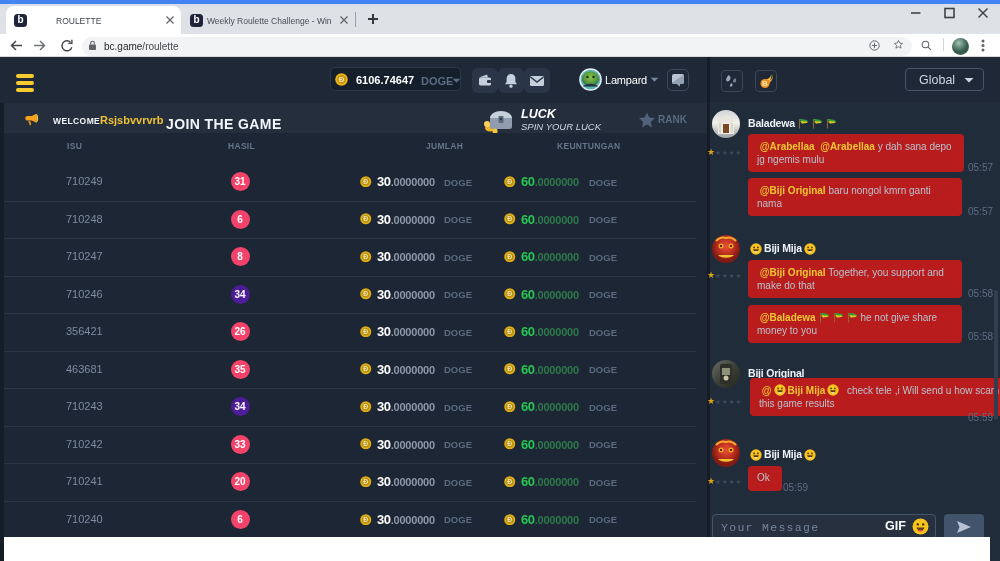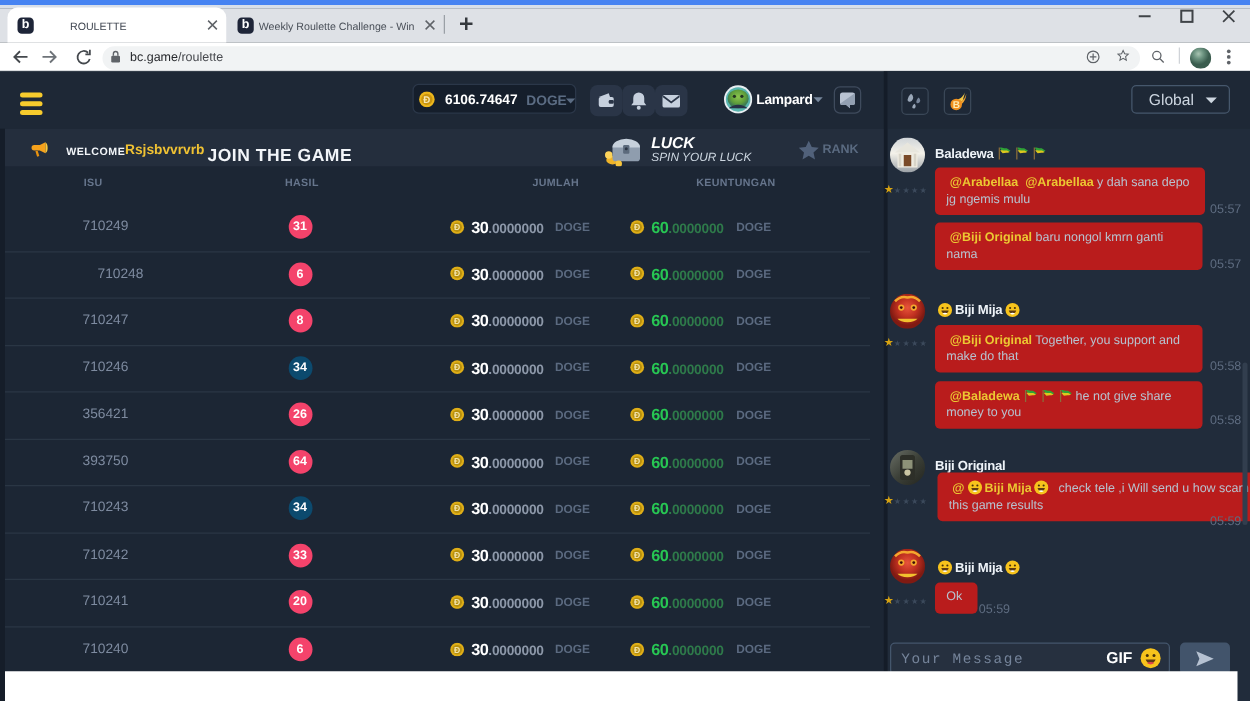--- a/index.html
+++ b/index.html
@@ -17,21 +17,21 @@
   .appheader{left:0;top:57px;width:1000px;height:46px;background:#1e2836;}
   .divider{left:707px;top:57px;width:3px;height:504px;background:#141c28;}
   .hbar{left:16px;width:18px;height:4px;border-radius:2px;background:#f7cb2d;}
   .iconbtn{width:26px;height:25px;background:#2a3547;border-radius:6px;}
   .banner{left:4px;top:103px;width:703px;height:30px;background:#242e3d;}
   .leftstrip{left:0;top:103px;width:4px;height:458px;background:#151d29;}
   .thead{font-size:8.5px;font-weight:bold;color:#66758c;letter-spacing:.3px;}
   .rowid{font-size:11px;color:#7e8ba0;}
   .ball{width:19px;height:19px;border-radius:50%;color:#fff;font-size:10px;font-weight:bold;text-align:center;line-height:19px;}
   .red{background:#f4436b;}
-  .dark{background:#0c4a6e;}
+  .dark{background:#4c1d95;}
   .amt{font-size:13px;font-weight:bold;color:#fff;letter-spacing:-0.4px;}
   .amtd{font-size:11px;color:#8d98a9;letter-spacing:-0.2px;}
   .grn{color:#27c653;}
   .grnd{font-size:11px;color:#2e7a4a;letter-spacing:-0.2px;}
   .doge{font-size:9.5px;font-weight:bold;color:#5b6a80;}
   .sep{left:4px;width:692px;height:1px;background:#2a3644;}
   .chat{left:710px;top:57px;width:290px;height:504px;background:#212c3b;}
   .chathead{left:710px;top:57px;width:290px;height:46px;background:#1e2836;}
   .bubble{background:#b91c1c;border-radius:4px;color:#b7c2cf;font-size:10px;line-height:13.5px;padding:5.5px 9px;box-sizing:border-box;}
   .mention{color:#ecc832;font-weight:bold;}
@@ -147,21 +147,21 @@
           <stop offset="100%" stop-color="#3f7d52"></stop>
         </radialGradient>
       </defs>
     <circle cx="11.5" cy="11.5" r="11.3" fill="#e8eef2"></circle>
     <circle cx="11.5" cy="11.5" r="9.8" fill="#58b4ae"></circle>
     <ellipse cx="11.5" cy="11" rx="8.5" ry="7.5" fill="url(#frog)"></ellipse>
     <path d="M4 18.5 a9 6 0 0 1 15 0z" fill="#273246"></path>
     <circle cx="8.5" cy="9" r="1.3" fill="#233322"></circle>
     <circle cx="14.5" cy="9" r="1.3" fill="#233322"></circle>
   </svg>
-  <div class="abs" style="left:605px;top:74px;font-size:11px;font-weight:bold;color:#fff;letter-spacing:-0.2px;">Lampard</div>
+  <div class="abs" style="left:605px;top:74px;font-size:11px;font-weight:normal;color:#fff;letter-spacing:-0.2px;">Lampard</div>
   <svg class="abs" style="left:650px;top:77px;" width="9" height="6">
       <path d="M.8.8 L4.5 4.8 L8.2.8z" fill="#77879c"></path>
     </svg>
   <div class="abs" style="left:667px;top:69px;width:22px;height:22px;border:1.5px solid #3f4b5d;border-radius:5px;box-sizing:border-box;"></div>
   <svg class="abs" style="left:671px;top:73px;" width="14" height="14" viewBox="0 0 14 14">
     <path d="M1 3 a2 2 0 0 1 2-2 h8 a2 2 0 0 1 2 2 v6 a2 2 0 0 1-2 2 h-2 l0 2.5 -3-2.5 h-3 a2 2 0 0 1-2-2z" fill="#b9c3d2"></path>
     <path d="M1 10 L12.8 1.5 a2 2 0 0 1 .2 1.5 v6 a2 2 0 0 1-2 2 h-2 l0 2.5 -3-2.5 h-3 a2 2 0 0 1-2-1z" fill="#93a0b2"></path>
   </svg>
   <div class="abs chat"></div>
   <div class="abs chathead"></div>
@@ -224,21 +224,21 @@
     </svg>
   <div class="abs amt" style="left:377px;top:174.2px;">30<span class="amtd">.0000000</span></div>
   <div class="abs doge" style="left:444px;top:176.8px;">DOGE</div>
   <svg class="abs" style="left:504px;top:175.9px;" width="11.5" height="11.5" viewBox="0 0 15 15">
       <circle cx="7.5" cy="7.5" r="7.2" fill="#dfae17"></circle>
       <circle cx="7.5" cy="7.5" r="5" fill="#b8900e"></circle>
       <text x="7.5" y="10.6" font-size="9" font-weight="bold" fill="#f2e2a8" text-anchor="middle" font-family="Liberation Sans">Đ</text>
     </svg>
   <div class="abs amt grn" style="left:521px;top:174.2px;">60<span class="grnd">.0000000</span></div>
   <div class="abs doge" style="left:589px;top:176.8px;">DOGE</div>
-  <div class="abs rowid" style="left:66px;top:212.8px;margin-left:12px;">710248</div>
+  <div class="abs rowid" style="left:66px;top:212.8px;">710248</div>
   <div class="abs ball red" style="left:230.5px;top:209.8px;">6</div>
   <svg class="abs" style="left:360px;top:213.4px;" width="11.5" height="11.5" viewBox="0 0 15 15">
       <circle cx="7.5" cy="7.5" r="7.2" fill="#dfae17"></circle>
       <circle cx="7.5" cy="7.5" r="5" fill="#b8900e"></circle>
       <text x="7.5" y="10.6" font-size="9" font-weight="bold" fill="#f2e2a8" text-anchor="middle" font-family="Liberation Sans">Đ</text>
     </svg>
   <div class="abs amt" style="left:377px;top:211.8px;">30<span class="amtd">.0000000</span></div>
   <div class="abs doge" style="left:444px;top:214.2px;">DOGE</div>
   <svg class="abs" style="left:504px;top:213.4px;" width="11.5" height="11.5" viewBox="0 0 15 15">
       <circle cx="7.5" cy="7.5" r="7.2" fill="#dfae17"></circle>
@@ -292,22 +292,22 @@
   <div class="abs amt" style="left:377px;top:324.2px;">30<span class="amtd">.0000000</span></div>
   <div class="abs doge" style="left:444px;top:326.8px;">DOGE</div>
   <svg class="abs" style="left:504px;top:325.9px;" width="11.5" height="11.5" viewBox="0 0 15 15">
       <circle cx="7.5" cy="7.5" r="7.2" fill="#dfae17"></circle>
       <circle cx="7.5" cy="7.5" r="5" fill="#b8900e"></circle>
       <text x="7.5" y="10.6" font-size="9" font-weight="bold" fill="#f2e2a8" text-anchor="middle" font-family="Liberation Sans">Đ</text>
     </svg>
   <div class="abs amt grn" style="left:521px;top:324.2px;">60<span class="grnd">.0000000</span></div>
   <div class="abs doge" style="left:589px;top:326.8px;">DOGE</div>
   <div class="abs sep" style="top:313.0px;"></div>
-  <div class="abs rowid" style="left:66px;top:362.8px;">393750</div>
-  <div class="abs ball red" style="left:230.5px;top:359.8px;">64</div>
+  <div class="abs rowid" style="left:66px;top:362.8px;">463681</div>
+  <div class="abs ball red" style="left:230.5px;top:359.8px;">35</div>
   <svg class="abs" style="left:360px;top:363.4px;" width="11.5" height="11.5" viewBox="0 0 15 15">
       <circle cx="7.5" cy="7.5" r="7.2" fill="#dfae17"></circle>
       <circle cx="7.5" cy="7.5" r="5" fill="#b8900e"></circle>
       <text x="7.5" y="10.6" font-size="9" font-weight="bold" fill="#f2e2a8" text-anchor="middle" font-family="Liberation Sans">Đ</text>
     </svg>
   <div class="abs amt" style="left:377px;top:361.8px;">30<span class="amtd">.0000000</span></div>
   <div class="abs doge" style="left:444px;top:364.2px;">DOGE</div>
   <svg class="abs" style="left:504px;top:363.4px;" width="11.5" height="11.5" viewBox="0 0 15 15">
       <circle cx="7.5" cy="7.5" r="7.2" fill="#dfae17"></circle>
       <circle cx="7.5" cy="7.5" r="5" fill="#b8900e"></circle>

